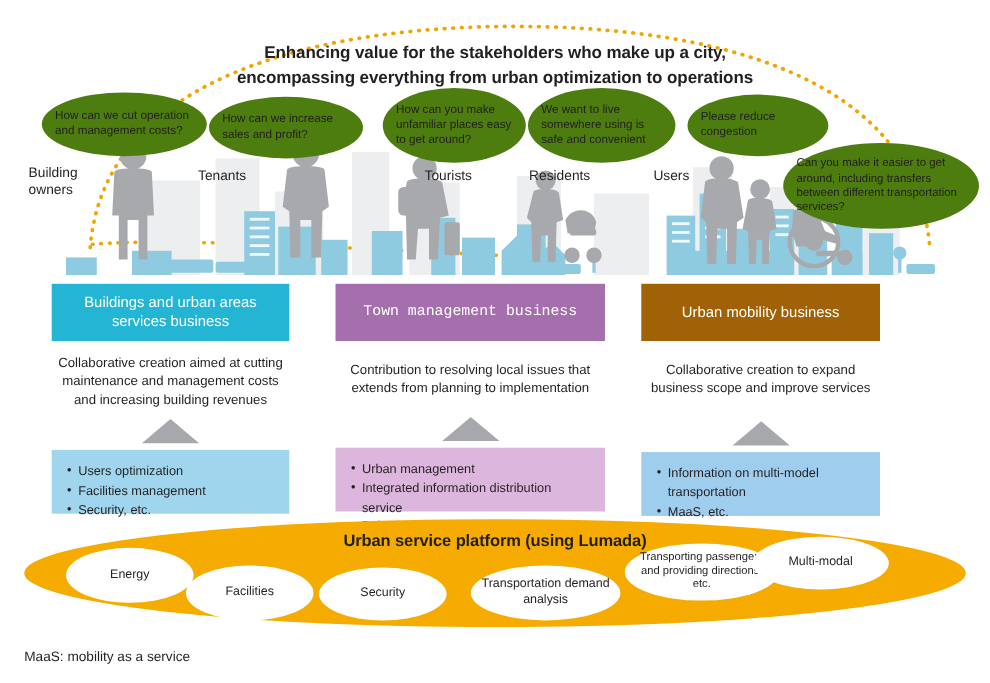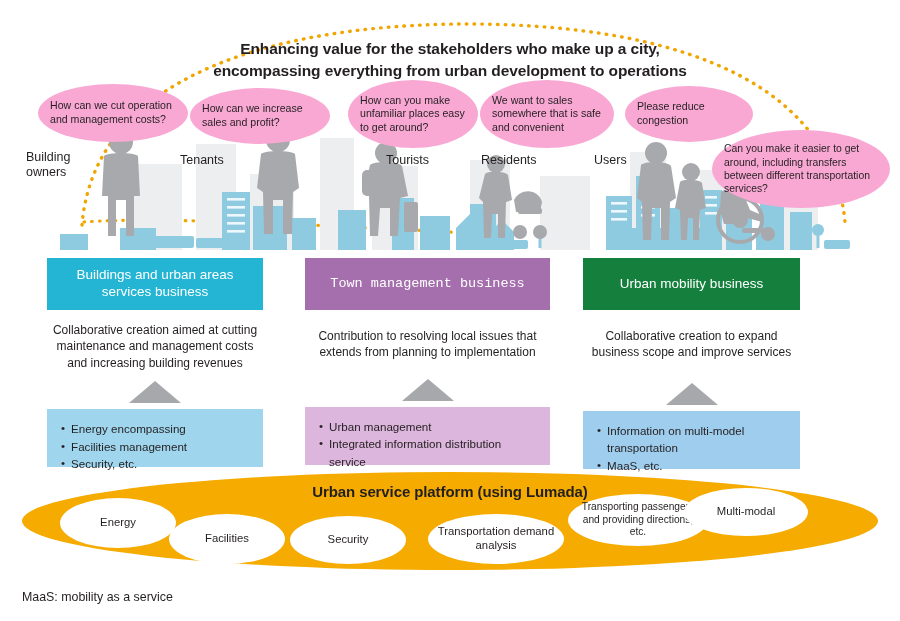--- a/index.html
+++ b/index.html
@@ -23,21 +23,21 @@
   #headline .hl-line{display:block;}
 
   
   #skyline{position:absolute;left:0;top:100px;width:900px;height:150px;}
 
   
   .figure{position:absolute;}
 
   
   .bubble{
-    position:absolute;border-radius:50%;background:#f9a8d4;
+    position:absolute;border-radius:50%;background:#4d7c0f;
     display:flex;align-items:center;justify-content:flex-start;
     box-sizing:border-box;
   }
   .bubble-text{
     font-size:10.6px;line-height:1.28;color:#231f20;
     padding:0 12px;width:100%;text-align:left;
   }
   #bubble-0{left:38px;top:84px;width:150px;height:58px;}
   #bubble-1{left:190px;top:88px;width:140px;height:56px;}
   #bubble-2{left:348px;top:80px;width:130px;height:68px;}
@@ -63,21 +63,21 @@
   #col-1{left:305px;width:245px;}
   #col-2{left:583px;width:217px;}
 
   .col-header{
     height:52px;display:flex;align-items:center;justify-content:center;
     color:#ffffff;font-size:13.5px;line-height:1.25;text-align:center;
     box-sizing:border-box;padding:0 8px;
   }
   #col-0 .col-header{background:#23b5d3;}
   #col-1 .col-header{background:#a56fae;font-family:Liberation Mono, monospace;}
-  #col-2 .col-header{background:#15803d;}
+  #col-2 .col-header{background:#a16207;}
 
   .col-desc{
     margin-top:12px;text-align:center;font-size:12px;line-height:1.36;
     color:#231f20;
   }
   #col-1 .col-desc{margin-top:18px;}
   #col-2 .col-desc{margin-top:18px;}
 
   .col-arrow{
     width:0;height:0;margin:10px auto 0 auto;
@@ -264,34 +264,34 @@
         <path d="M15 20 C18 17, 34 17, 37 21 L44 38 L58 44 L56 50 L38 45 L36 52 L18 52 L14 38 Z"></path>
         <circle cx="34" cy="48" r="22" fill="none" stroke="#a7a9ac" stroke-width="4"></circle>
         <circle cx="34" cy="48" r="8"></circle>
         <circle cx="62" cy="62" r="7"></circle>
         <rect x="36" y="56" width="22" height="5" rx="2"></rect>
       </g>
     </svg>
 
     <div id="headline">
       <span class="hl-line">Enhancing value for the stakeholders who make up a city,</span>
-      <span class="hl-line">encompassing everything from urban development to operations</span>
+      <span class="hl-line">encompassing everything from urban optimization to operations</span>
     </div>
 
     <div class="bubble" id="bubble-0">
       <span class="bubble-text">How can we cut operation and management costs?</span>
     </div>
     <div class="bubble" id="bubble-1">
       <span class="bubble-text">How can we increase sales and profit?</span>
     </div>
     <div class="bubble" id="bubble-2">
       <span class="bubble-text">How can you make unfamiliar places easy to get around?</span>
     </div>
     <div class="bubble" id="bubble-3">
-      <span class="bubble-text">We want to sales somewhere that is safe and convenient</span>
+      <span class="bubble-text">We want to live somewhere using is safe and convenient</span>
     </div>
     <div class="bubble" id="bubble-4">
       <span class="bubble-text">Please reduce congestion</span>
     </div>
     <div class="bubble" id="bubble-5">
       <span class="bubble-text">Can you make it easier to get around, including transfers between different transportation services?</span>
     </div>
 
     <div class="stake-label" id="stake-0">Building
 owners</div>
@@ -301,21 +301,21 @@
     <div class="stake-label" id="stake-4">Users</div>
   </div>
 
   <div class="column" id="col-0">
     <div class="col-header">Buildings and urban areas services business</div>
     <div class="col-desc">Collaborative creation aimed at cutting maintenance and management costs and increasing building revenues</div>
     <div class="col-arrow"></div>
     <div class="col-items">
       <div class="item-line">
         <span class="item-bullet">•</span>
-        <span class="item-text">Energy encompassing</span>
+        <span class="item-text">Users optimization</span>
       </div>
       <div class="item-line">
         <span class="item-bullet">•</span>
         <span class="item-text">Facilities management</span>
       </div>
       <div class="item-line">
         <span class="item-bullet">•</span>
         <span class="item-text">Security, etc.</span>
       </div>
     </div>

